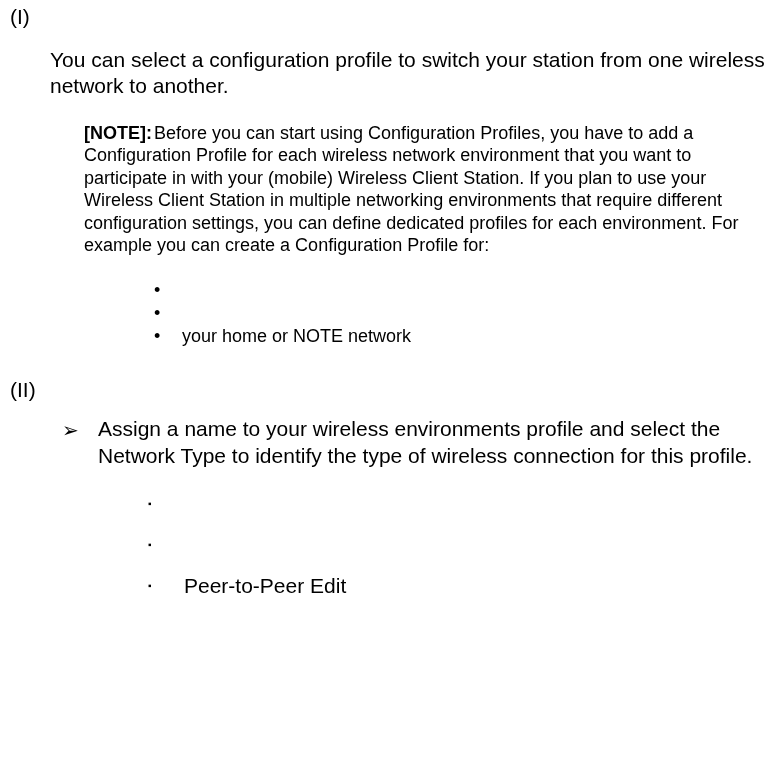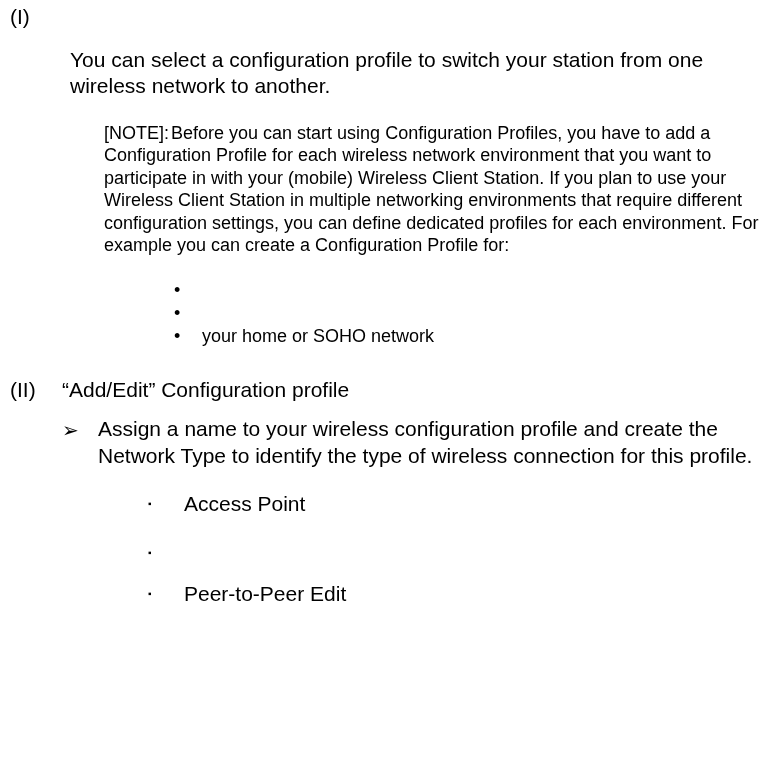--- a/index.html
+++ b/index.html
@@ -11,25 +11,25 @@
       padding: 4px 10px 10px 10px;
       line-height: 1.2;
     }
     .section-1 { margin-bottom: 28px; }
     .section-1-header {
       display: flex;
       font-size: 21px;
       margin-bottom: 18px;
     }
     .section-1-header .label-col { width: 52px; flex-shrink: 0; }
-    .section-1-body { margin-left: 60px; }
+    .section-1-body { margin-left: 40px; }
     .intro-text-1 { font-size: 21px; line-height: 1.25; margin-bottom: 22px; }
     .note-block { margin-left: 34px; margin-bottom: 22px; }
     .note-text { font-size: 18px; line-height: 1.25; }
-    .note-label { font-weight: normal; margin-right: 2px; }
+    .note-label { font-weight: bold; margin-right: 2px; }
     .bullets {
       margin-left: 104px;
       margin-top: 18px;
       margin-bottom: 18px;
     }
     .bullets .bullet-row {
       display: flex;
       font-size: 18px;
       line-height: 1.3;
     }
@@ -41,20 +41,21 @@
     .after-note {
       margin-left: 34px;
       font-size: 18px;
       line-height: 1.25;
     }
 
     .section-2-header {
       display: flex;
       font-size: 21px;
       margin-bottom: 14px;
+      gap: 12px;
     }
     .section-2-header .label-col { width: 52px; flex-shrink: 0; }
     .section-2-body { margin-left: 52px; }
     .arrow-row { display: flex; }
     .arrow-col {
       width: 36px;
       flex-shrink: 0;
       font-size: 20px;
       line-height: 1.3;
       padding-top: 1px;
@@ -100,42 +101,40 @@
 
     <div class="bullets">
       <div class="bullet-row">
         <div class="dot">•</div>
       </div>
       <div class="bullet-row">
         <div class="dot">•</div>
       </div>
       <div class="bullet-row">
         <div class="dot">•</div>
-        <div>your home or SOHO network</div>
+        <div>your home or NOTE network</div>
       </div>
     </div>
 
   </div>
 </div>
 
 <div class="section-2">
   <div class="section-2-header">
     <div class="label-col">(II)</div>
-    <div>“Add/Edit” Configuration profile</div>
   </div>
   <div class="section-2-body">
     <div class="arrow-row">
       <div class="arrow-col">➢</div>
-      <div class="arrow-text">Assign a name to your wireless configuration profile and create the Network Type to identify the type of wireless connection for this profile.</div>
+      <div class="arrow-text">Assign a name to your wireless environments profile and select the Network Type to identify the type of wireless connection for this profile.</div>
     </div>
 
     <div class="square-list">
       <div class="square-row">
         <div class="square-col">▪</div>
-        <div>Access Point</div>
       </div>
       <div class="square-row">
         <div class="square-col">▪</div>
       </div>
       <div class="square-row">
         <div class="square-col">▪</div>
         <div>Peer-to-Peer Edit</div>
       </div>
     </div>
   </div>

